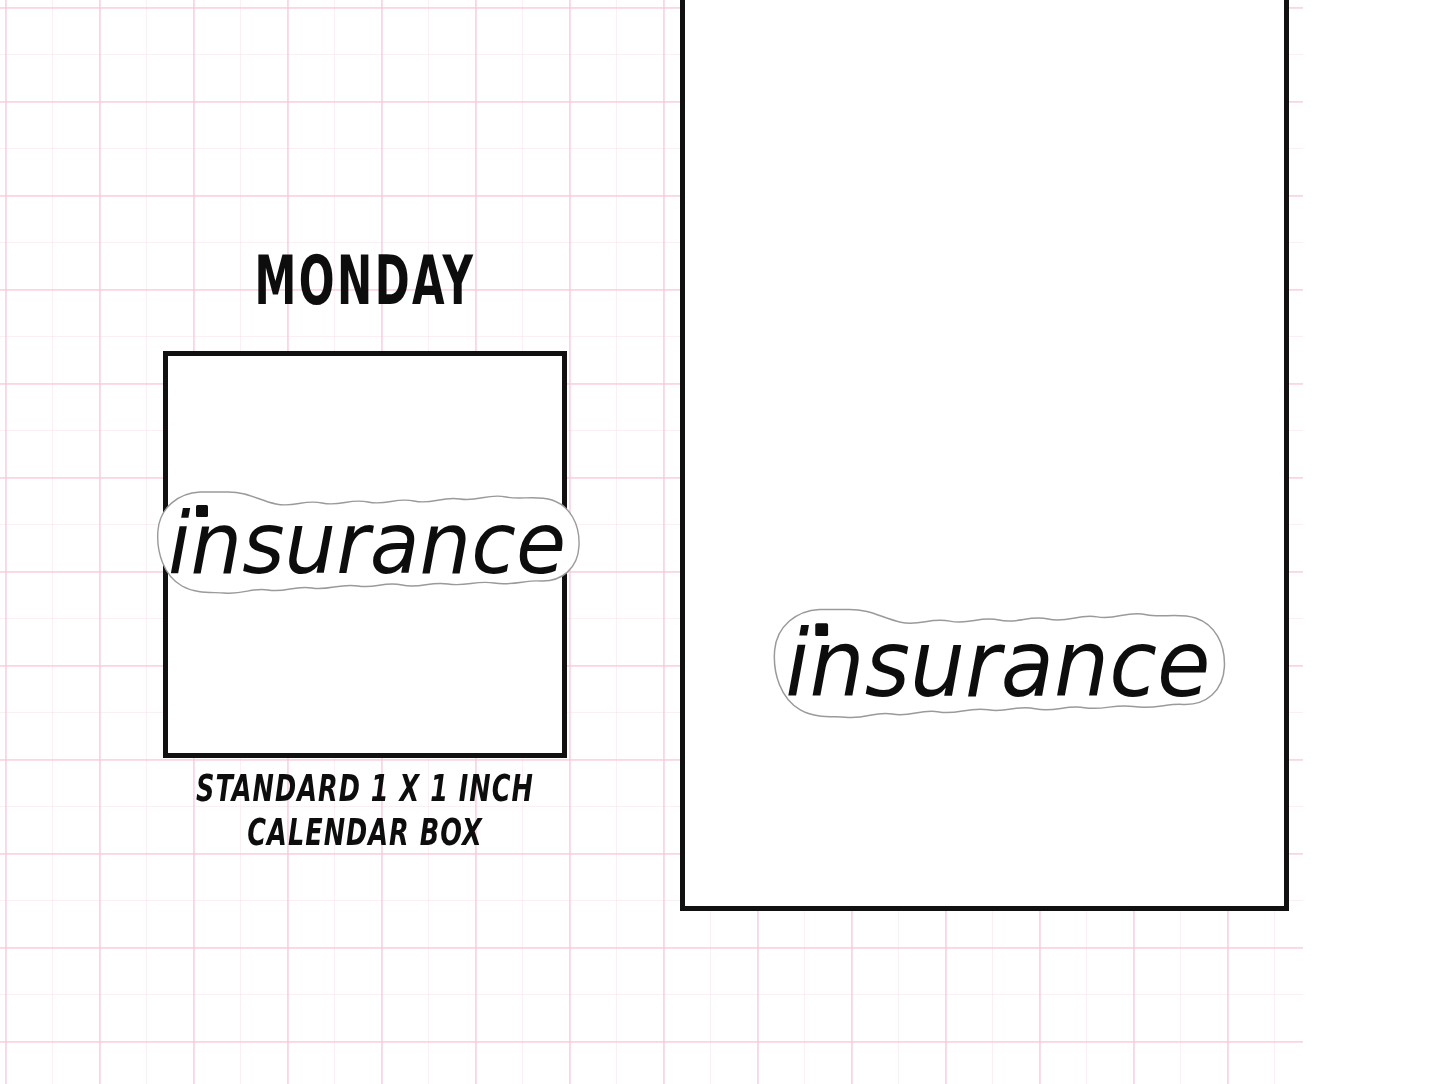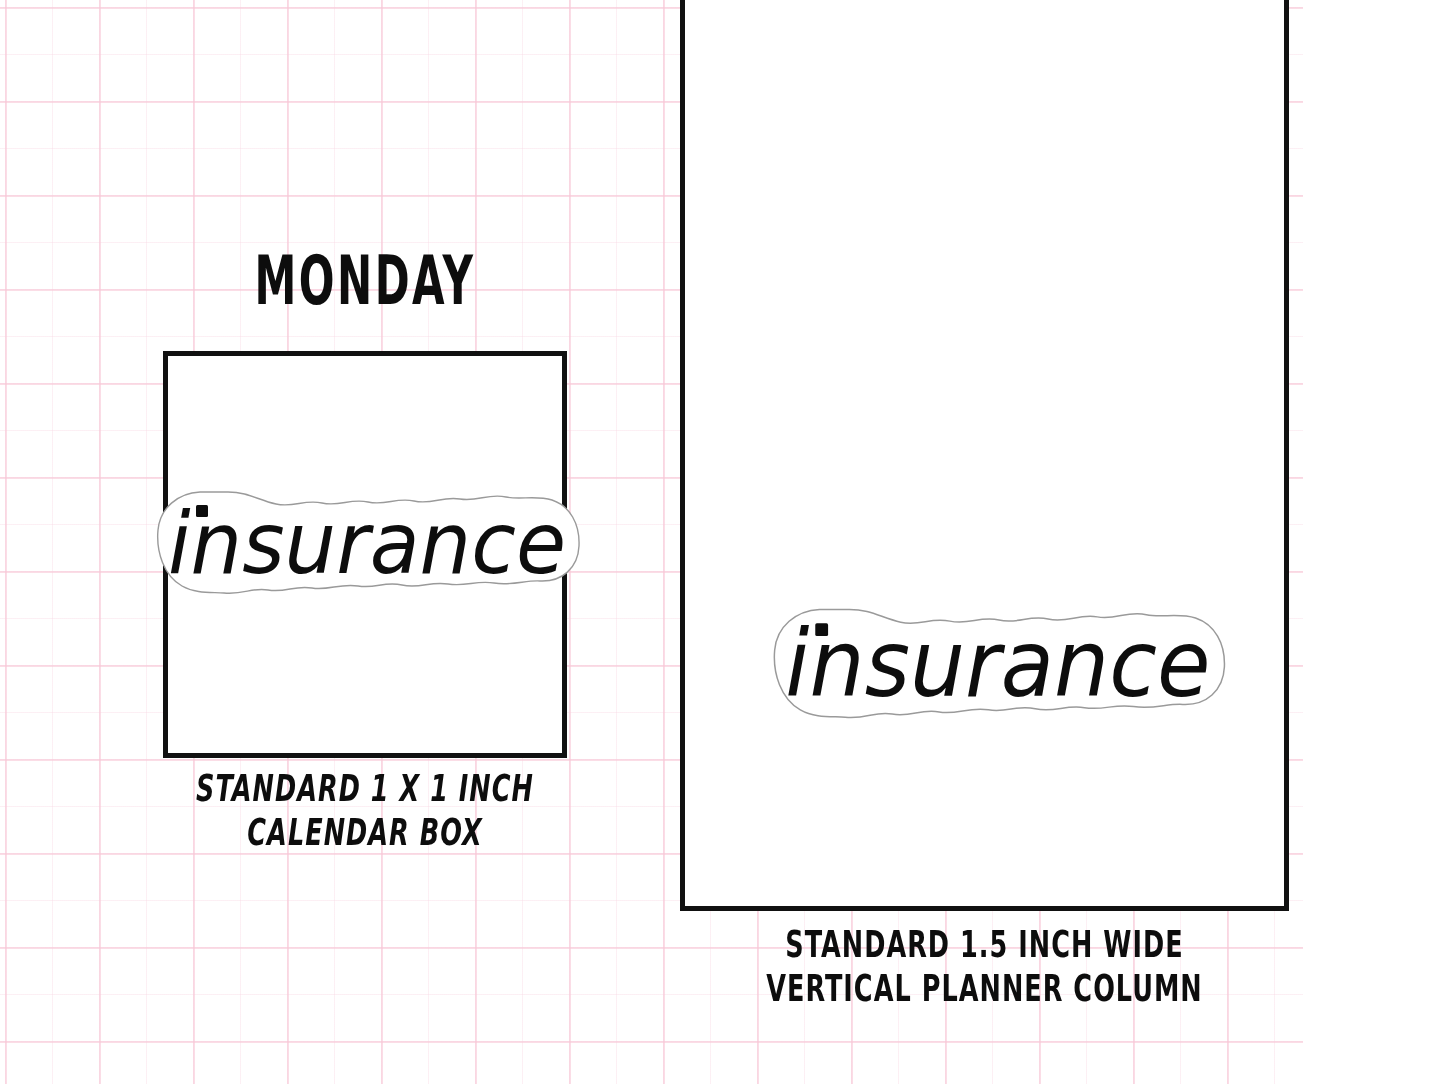--- a/index.html
+++ b/index.html
@@ -194,18 +194,14 @@
                C 248,17 238,26 220,22
                C 202,18 192,27 174,23
                C 156,19 146,28 128,24
                C 110,20 100,12 80,12
                C 70,12 60,12 52,12 Z" fill="#ffffff" stroke="#9a9a9a" stroke-width="1.4"></path>
       <rect x="48" y="25" width="12" height="12" rx="1.5" fill="#0d0d0d"></rect>
       <text class="sticker-word" x="20" y="93" font-size="86" font-style="italic" textLength="398" lengthAdjust="spacingAndGlyphs">insurance</text>
     </svg>
   </div>
 
-  <div id="planner-caption" class="caption-block">
-    <div class="caption">STANDARD 1.5 INCH WIDE</div>
-    <div class="caption">VERTICAL PLANNER COLUMN</div>
-  </div>
 
 </div>
 
 </body></html>

